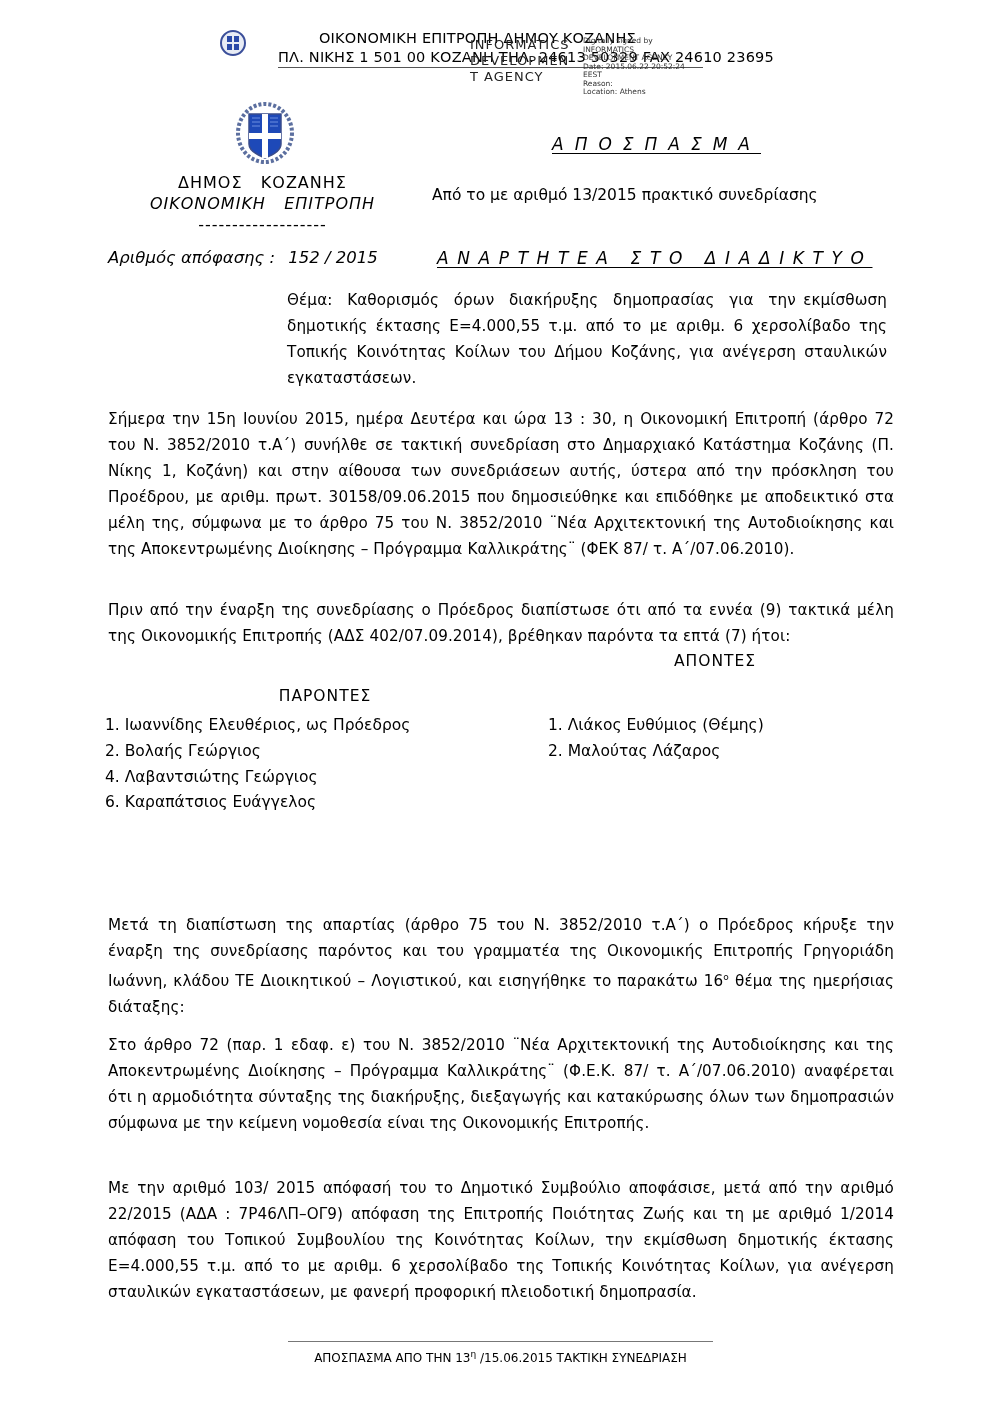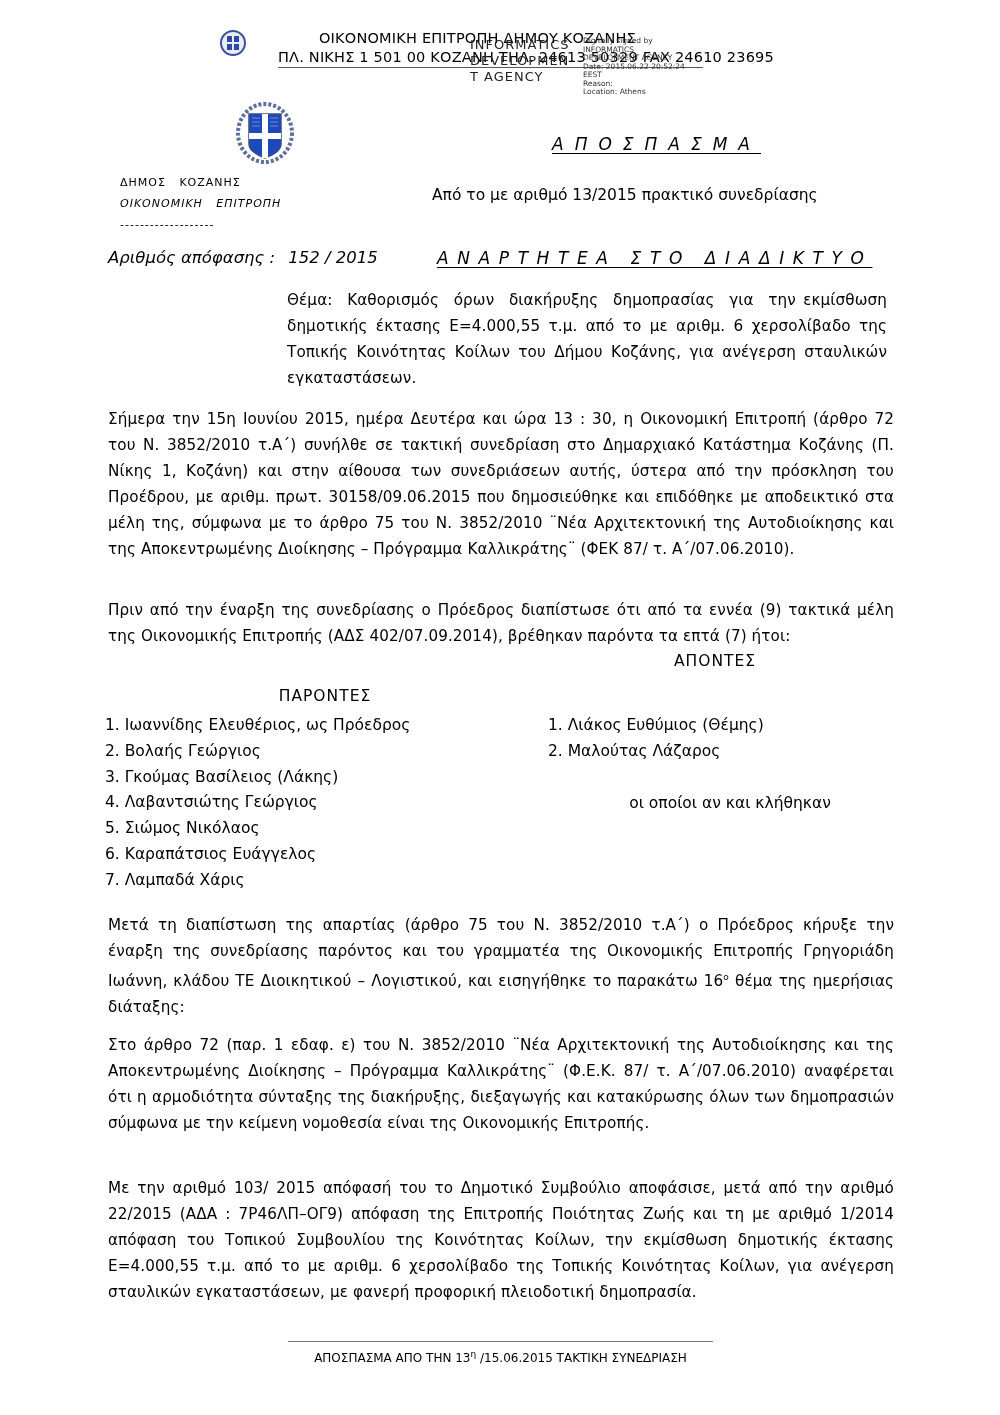--- a/index.html
+++ b/index.html
@@ -3,21 +3,21 @@
 <meta charset="utf-8">
 <style>
   html, body { margin:0; padding:0; background:#ffffff; }
   body { width:1000px; height:1415px; position:relative; overflow:hidden; color:#000; font-family:"DejaVu Sans", sans-serif; }
   .abs { position:absolute; }
   .hdr-line { font-size:14.5px; line-height:17px; white-space:nowrap; letter-spacing:0.2px; }
   .rule { position:absolute; height:1px; background:#555; }
   .sig-big { font-size:13px; line-height:16px; white-space:nowrap; letter-spacing:1px; color:#222; }
   .sig-small { font-size:7.5px; line-height:8.5px; white-space:nowrap; color:#333;padding-left:15px; }
   .emblem svg { display:block; }
-  .title-center { font-size:11px; letter-spacing:1px; text-align:left; line-height:21px; }
+  .title-center { font-size:16px; letter-spacing:1px; text-align:center; line-height:21px; }
   .spaced { font-style:italic; font-size:17px; letter-spacing:8px; text-decoration:underline; text-underline-offset:3px; white-space:nowrap; }
   .body-p { font-family:"DejaVu Sans", sans-serif; font-size:15.2px; line-height:26px; text-align:justify; text-align-last:left; letter-spacing:0.1px; }
   .list { font-size:15.5px; line-height:25.8px; }
   .list div { white-space:nowrap; }
   .col-head { font-size:15.5px; letter-spacing:1px; text-align:center; }
   .footer { font-size:12px; line-height:17px; text-align:center; white-space:nowrap; }
   sup { font-size:9px; }
 </style>
 </head>
 <body>
@@ -78,34 +78,30 @@
 <div class="abs body-p" style="left:287px;top:287px;width:600px;white-space:pre-wrap;">Θέμα:  Καθορισμός  όρων  διακήρυξης  δημοπρασίας  για  την εκμίσθωση δημοτικής έκτασης Ε=4.000,55 τ.μ. από το με αριθμ. 6 χερσολίβαδο της Τοπικής Κοινότητας Κοίλων του Δήμου Κοζάνης, για ανέγερση σταυλικών εγκαταστάσεων.</div>
 
 <div class="abs body-p" style="left:108px;top:406px;width:786px;">Σήμερα την 15η Ιουνίου 2015, ημέρα Δευτέρα και ώρα 13 : 30, η Οικονομική Επιτροπή (άρθρο 72 του Ν. 3852/2010 τ.Α΄) συνήλθε σε τακτική συνεδρίαση στο Δημαρχιακό Κατάστημα Κοζάνης (Π. Νίκης 1, Κοζάνη) και στην αίθουσα των συνεδριάσεων αυτής, ύστερα από την πρόσκληση του Προέδρου, με αριθμ. πρωτ. 30158/09.06.2015 που δημοσιεύθηκε και επιδόθηκε με αποδεικτικό στα μέλη της, σύμφωνα με το άρθρο 75 του Ν. 3852/2010 ¨Νέα Αρχιτεκτονική της Αυτοδιοίκησης και της Αποκεντρωμένης Διοίκησης – Πρόγραμμα Καλλικράτης¨ (ΦΕΚ 87/ τ. Α΄/07.06.2010).</div>
 
 <div class="abs body-p" style="left:108px;top:597px;width:786px;">Πριν από την έναρξη της συνεδρίασης ο Πρόεδρος διαπίστωσε ότι από τα εννέα (9) τακτικά μέλη της Οικονομικής Επιτροπής (ΑΔΣ 402/07.09.2014), βρέθηκαν παρόντα τα επτά (7) ήτοι:</div>
 
 <div class="abs col-head" style="left:260px;top:687px;width:130px;">ΠΑΡΟΝΤΕΣ</div>
 <div class="abs list" style="left:105px;top:713px;">
   <div>1. Ιωαννίδης Ελευθέριος, ως Πρόεδρος</div>
   <div>2. Βολαής Γεώργιος</div>
-  <div>3. Γκούμας Βασίλειος (Λάκης)</div>
   <div>4. Λαβαντσιώτης Γεώργιος</div>
-  <div>5. Σιώμος Νικόλαος</div>
   <div>6. Καραπάτσιος Ευάγγελος</div>
-  <div>7. Λαμπαδά Χάρις</div>
 </div>
 
 <div class="abs col-head" style="left:660px;top:652px;width:110px;">ΑΠΟΝΤΕΣ</div>
 <div class="abs list" style="left:548px;top:713px;">
   <div>1. Λιάκος Ευθύμιος (Θέμης)</div>
   <div>2. Μαλούτας Λάζαρος</div>
 </div>
 <div class="abs list" style="left:580px;top:791px;width:300px;text-align:center;">
-  <div>οι οποίοι αν και κλήθηκαν</div>
 </div>
 
 <div class="abs body-p" style="left:108px;top:912px;width:786px;">
   <span>Μετά τη διαπίστωση της απαρτίας (άρθρο 75 του Ν. 3852/2010 τ.Α΄) ο Πρόεδρος κήρυξε την έναρξη της συνεδρίασης παρόντος και του γραμματέα της Οικονομικής Επιτροπής Γρηγοριάδη Ιωάννη, κλάδου ΤΕ Διοικητικού – Λογιστικού, και εισηγήθηκε το παρακάτω 16</span><sup>ο</sup><span> θέμα της ημερήσιας διάταξης:</span>
 </div>
 
 <div class="abs body-p" style="left:108px;top:1032px;width:786px;">Στο άρθρο 72 (παρ. 1 εδαφ. ε) του Ν. 3852/2010 ¨Νέα Αρχιτεκτονική της Αυτοδιοίκησης και της Αποκεντρωμένης Διοίκησης – Πρόγραμμα Καλλικράτης¨ (Φ.Ε.Κ. 87/ τ. Α΄/07.06.2010) αναφέρεται ότι η αρμοδιότητα σύνταξης της διακήρυξης, διεξαγωγής και κατακύρωσης όλων των δημοπρασιών σύμφωνα με την κείμενη νομοθεσία είναι της Οικονομικής Επιτροπής.</div>
 
 <div class="abs body-p" style="left:108px;top:1175px;width:786px;">Με την αριθμό 103/ 2015 απόφασή του το Δημοτικό Συμβούλιο αποφάσισε, μετά από την αριθμό 22/2015 (ΑΔΑ : 7Ρ46ΛΠ–ΟΓ9) απόφαση της Επιτροπής Ποιότητας Ζωής και τη με αριθμό 1/2014 απόφαση του Τοπικού Συμβουλίου της Κοινότητας Κοίλων, την εκμίσθωση δημοτικής έκτασης Ε=4.000,55 τ.μ. από το με αριθμ. 6 χερσολίβαδο της Τοπικής Κοινότητας Κοίλων, για ανέγερση σταυλικών εγκαταστάσεων, με φανερή προφορική πλειοδοτική δημοπρασία.</div>
 

